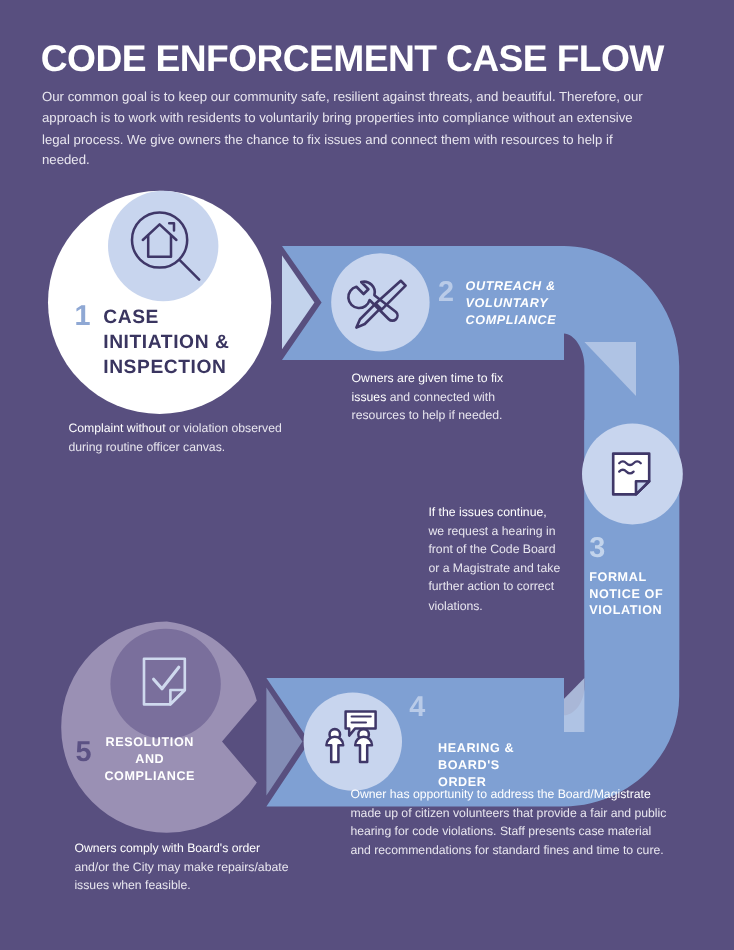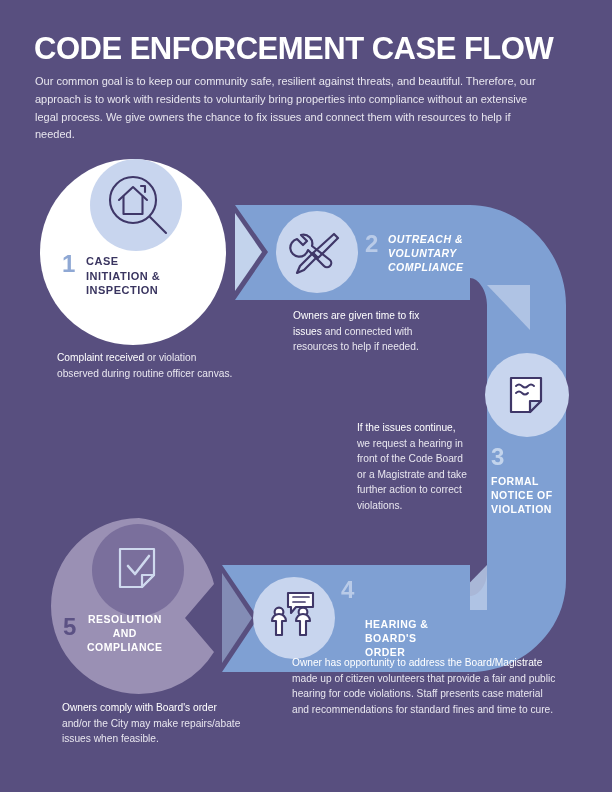--- a/index.html
+++ b/index.html
@@ -29,21 +29,21 @@
     font-weight:bold;line-height:1;
     position:absolute;
   }
   .stitle{
     font-weight:bold;letter-spacing:0.5px;line-height:1.32;
     position:absolute;text-transform:uppercase;
   }
 
   
   .s1num{left:62px;top:252px;font-size:24px;color:#8fa8d4;}
-  .s1title{left:86px;top:254px;font-size:11px;color:#3a3560;}
+  .s1title{left:86px;top:254px;font-size:16px;color:#3a3560;}
   
   .s2num{left:365px;top:232px;font-size:24px;color:#b9cbe8;}
   .s2title{left:388px;top:233px;font-size:10.5px;color:#ffffff;font-style:italic;}
   
   .s3num{left:491px;top:445px;font-size:24px;color:#c3d4ec;}
   .s3title{left:491px;top:475px;font-size:10.5px;color:#ffffff;}
   
   .s4num{left:341px;top:578px;font-size:24px;color:#b9cbe8;}
   .s4title{left:365px;top:602px;font-size:10.5px;color:#ffffff;margin-top:16px;}
   
@@ -204,21 +204,21 @@
     <div>ORDER</div>
   </div>
 
   <div class="num s5num">5</div>
   <div class="stitle s5title">
     <div>RESOLUTION</div>
     <div>AND</div>
     <div>COMPLIANCE</div>
   </div>
 
-  <div class="desc d1"><b>Complaint received</b><span> or violation observed during routine officer canvas.</span></div>
+  <div class="desc d1"><b>Complaint without</b><span> or violation observed during routine officer canvas.</span></div>
 
   <div class="desc d2"><b>Owners are given time to fix issues</b><span> and connected with resources to help if needed.</span></div>
 
   <div class="desc d3"><b>If the issues continue,</b><span> we request a hearing in front of the Code Board or a Magistrate and take further action to correct violations.</span></div>
 
   <div class="desc d4"><b>Owner has opportunity to address the Board/Magistrate</b><span> made up of citizen volunteers that provide a fair and public hearing for code violations. Staff presents case material and recommendations for standard fines and time to cure.</span></div>
 
   <div class="desc d5"><b>Owners comply with Board's order</b><span> and/or the City may make repairs/abate issues when feasible.</span></div>
 
 </div>

